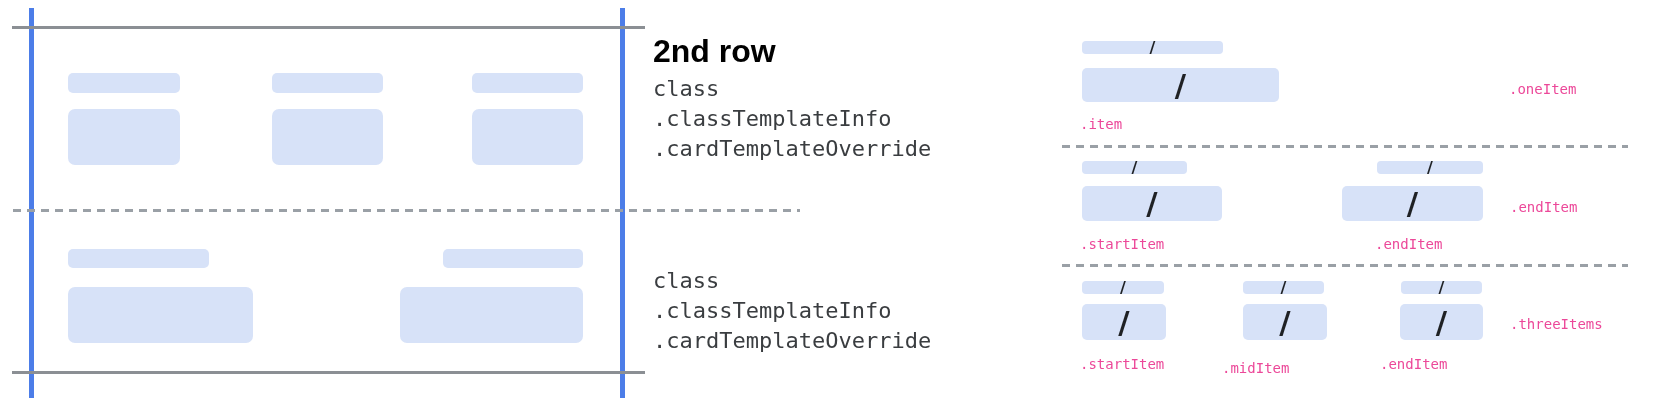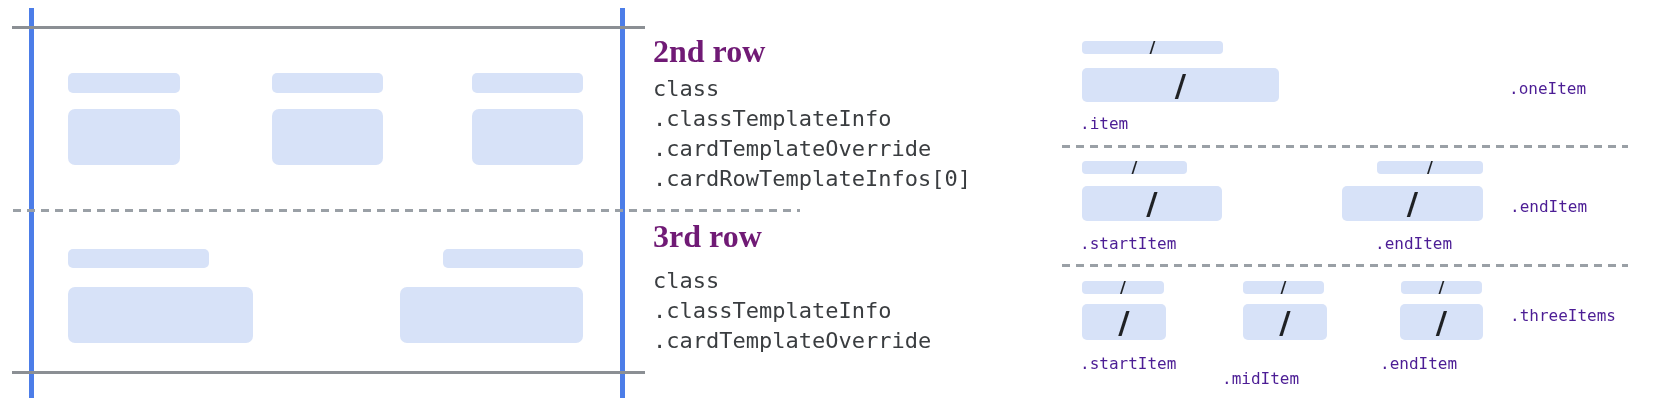--- a/index.html
+++ b/index.html
@@ -52,41 +52,41 @@
     font-weight: bold;
     color: #1f2124;
     line-height: 1;
   }
   .item-bar.small .slash { font-size: 16px; }
   .item-bar.big   .slash { font-size: 31px; }
 
   
   .row-heading {
     position: absolute;
-    font-family: Liberation Serif, serif;
+    font-family: Liberation Sans, sans-serif;
     font-weight: bold;
     font-size: 32px;
     line-height: 36px;
-    color: #701a75;
+    color: #000000;
     white-space: nowrap;
   }
   .code-block {
     position: absolute;
     font-family: "DejaVu Sans Mono", monospace;
     font-size: 22px;
     line-height: 30px;
     color: #3a3d40;
     white-space: nowrap;
   }
   .code-label {
     position: absolute;
     font-family: "DejaVu Sans Mono", monospace;
-    font-size: 16px;
+    font-size: 14px;
     line-height: 28px;
-    color: #4c1d95;
+    color: #ec4899;
     white-space: nowrap;
   }
 </style>
 </head>
 <body>
 
 <div id="canvas">
 
   <div>
 
@@ -107,24 +107,22 @@
     <div class="hline-gray" style="left:12px;  top:26px;  width:633px;"></div>
     <div class="hline-gray" style="left:12px;  top:371px; width:633px;"></div>
     <div class="dashed-line" style="left:13px;  top:209px; width:787px;"></div>
   </div>
 
   <div class="row-heading" style="left:653px; top:33px;">2nd row</div>
   <div class="code-block" style="left:653px; top:74px;">
     <div>class</div>
     <div>.classTemplateInfo</div>
     <div>.cardTemplateOverride</div>
-    <div>.cardRowTemplateInfos[0]</div>
   </div>
 
-  <div class="row-heading" style="left:653px; top:218px;">3rd row</div>
   <div class="code-block" style="left:653px; top:266px;">
     <div>class</div>
     <div>.classTemplateInfo</div>
     <div>.cardTemplateOverride</div>
   </div>
 
   <div>
     <div class="item-bar small" style="left:1082px; top:41px; width:141px; height:13px;">
       <span class="slash">/</span>
     </div>
@@ -170,18 +168,18 @@
     <div class="item-bar big" style="left:1243px; top:304px; width:84px; height:36px;">
       <span class="slash">/</span>
     </div>
     <div class="item-bar small" style="left:1401px; top:281px; width:81px; height:13px;">
       <span class="slash">/</span>
     </div>
     <div class="item-bar big" style="left:1400px; top:304px; width:83px; height:36px;">
       <span class="slash">/</span>
     </div>
     <div class="code-label" style="left:1080px; top:350px;">.startItem</div>
-    <div class="code-label" style="left:1222px; top:365px;">.midItem</div>
+    <div class="code-label" style="left:1222px; top:354px;">.midItem</div>
     <div class="code-label" style="left:1380px; top:350px;">.endItem</div>
-    <div class="code-label" style="left:1510px; top:302px;">.threeItems</div>
+    <div class="code-label" style="left:1510px; top:310px;">.threeItems</div>
   </div>
 
 </div>
 
 </body></html>

